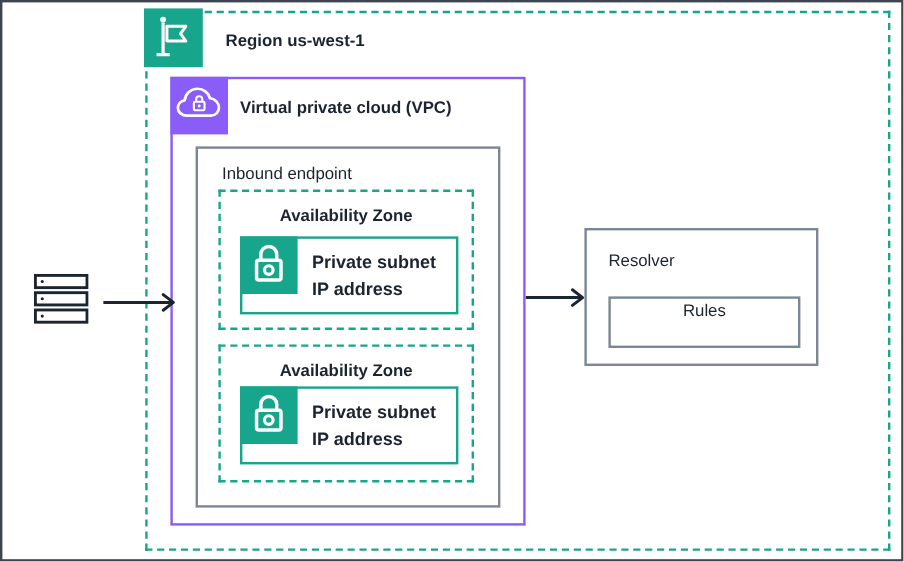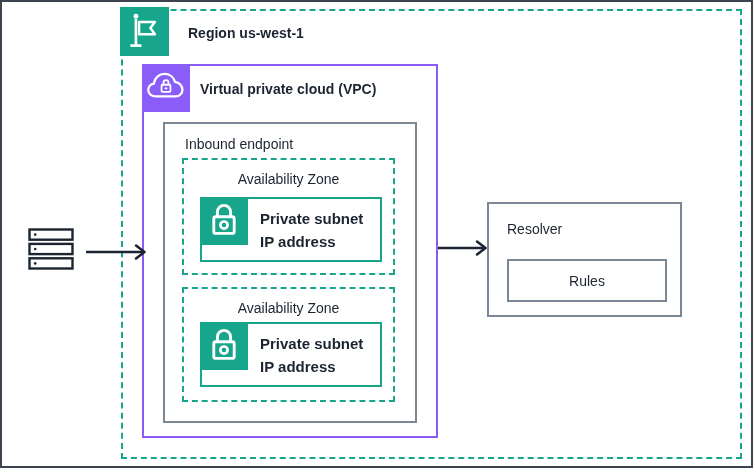--- a/index.html
+++ b/index.html
@@ -17,30 +17,30 @@
   .lbl{font-size:14px;line-height:18px;white-space:nowrap;}
   .bold{font-weight:700;}
 
   
   .region-box{left:119px;top:7px;width:621px;height:450px;border:2px dashed #17a68c;}
   .vpc-box{left:140px;top:62px;width:296px;height:374px;border:2px solid #8c5bf6;}
   .inbound-box{left:161px;top:120px;width:254px;height:301px;border:2px solid #7b8794;}
   .az-box{width:213px;border:2px dashed #17a68c;}
   .az1{left:180px;top:156px;height:117px;}
   .az2{left:180px;top:285px;height:115px;}
-  .az-label{display:block;text-align:center;margin-top:10px;font-weight:400;}
+  .az-label{display:block;text-align:center;margin-top:10px;font-weight:700;}
   .subnet-box{width:182px;height:65px;border:2px solid #17a68c;background:#fff;}
   .subnet1{left:198px;top:195px;}
   .subnet2{left:198px;top:320px;}
   .subnet-icon{position:absolute;left:-2px;top:-2px;width:48px;height:48px;background:#17a68c;}
   .subnet-text{position:absolute;left:58px;top:8px;font-size:15px;font-weight:700;line-height:23px;}
-  .resolver-box{left:485px;top:200px;width:195px;height:115px;border:2px solid #7b8794;background:#fff;}
+  .resolver-box{left:485px;top:188px;width:195px;height:115px;border:2px solid #7b8794;background:#fff;}
   .resolver-label{position:absolute;left:18px;top:16px;}
   .rules-box{position:absolute;left:18px;top:55px;width:156px;height:39px;border:2px solid #7b8794;
-             display:flex;align-items:center;justify-content:center;}
+             display:flex;align-items:flex-start;justify-content:center;}
 
   
   .region-icon{left:118px;top:5px;width:49px;height:49px;background:#17a68c;}
   .vpc-icon{left:140px;top:62px;width:48px;height:48px;background:#8a5cf8;}
 
   
   .region-label{left:186px;top:22px;}
   .vpc-label{left:198px;top:78px;}
   .inbound-label{left:183px;top:133px;}
 

